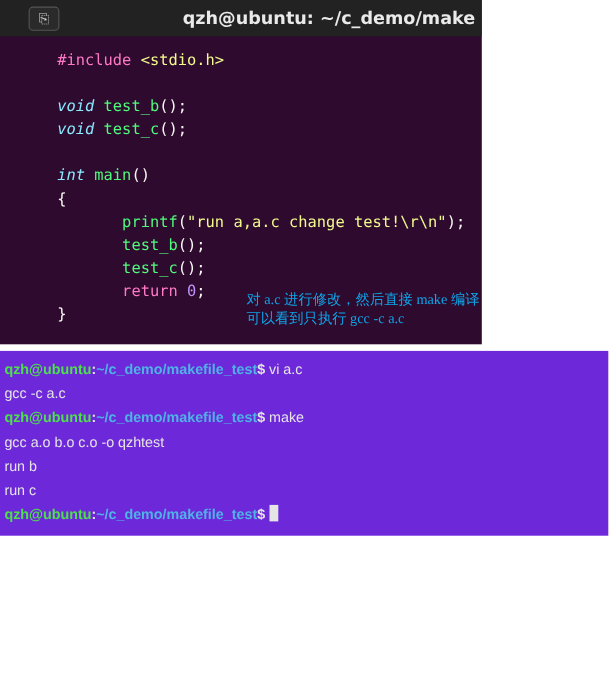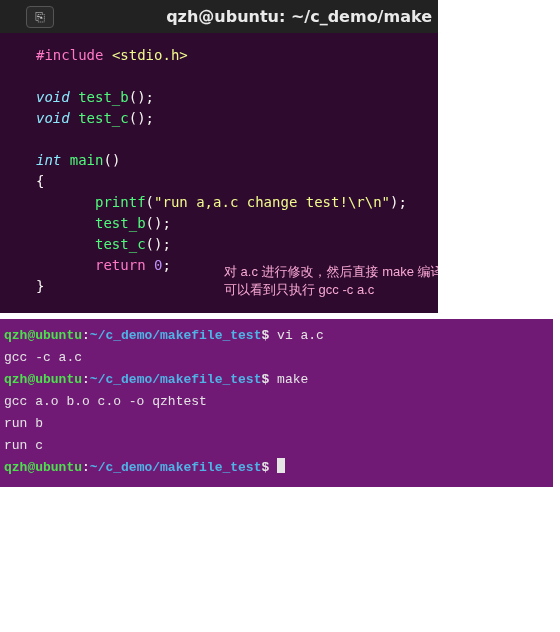--- a/index.html
+++ b/index.html
@@ -40,60 +40,60 @@
   }
   .title-text {
     position: absolute;
     right: 6px;
     color: #eaeaea;
     font-family: "DejaVu Sans", "Liberation Sans", sans-serif;
     font-weight: bold;
     font-size: 16px;
   }
   .code-area {
-    padding: 12px 0 16px 36px;
+    padding: 12px 0 16px 52px;
     white-space: pre;
     font-size: 14px;
     line-height: 21px;
   }
   .kw-pink { color: #ff79c6; }
   .kw-blue { color: #8be9fd; font-style: italic; }
   .fn-green { color: #50fa7b; }
   .str { color: #f1fa8c; }
   .num { color: #bd93f9; }
   .punct { color: #f8f8f2; }
   .gap { height: 6px; background: #fff; }
   .term {
     width: 553px;
-    background: #701a75;
+    background: #6d28d9;
     color: #e5e5e5;
     padding: 6px 0 8px 4px;
     font-size: 13px;
     line-height: 22px;
-    font-family: Liberation Mono, monospace;
+    font-family: Liberation Sans, sans-serif;
     font-weight: bold;
   }
   .term-line { white-space: pre; }
   .p-user { color: #4de04d; font-weight: bold; }
   .p-path { color: #4fb3e6; font-weight: bold; }
   .p-colon { color: #e5e5e5; font-weight: bold; }
   .p-dollar { color: #e5e5e5; font-weight: bold; }
   .p-cmd { color: #e5e5e5; font-weight: normal; }
   .p-out { color: #e5e5e5; font-weight: normal; }
   .cursor {
     display: inline-block;
     width: 8px;
     height: 15px;
     background: #e5e5e5;
     vertical-align: -2px;
   }
   .annotation {
     position: absolute;
-    color: #f9a8d4;
-    font-family: Liberation Sans, sans-serif;
+    color: #0ea5e9;
+    font-family: Liberation Serif, serif;
     font-size: 13px;
     font-weight: 500;
     line-height: 18px;
     white-space: pre;
   }
   .annotation.l1 { bottom: 32px; left: 224px; }
   .annotation.l2 { bottom: 14px; left: 224px; margin-top: 16px; }
 </style>
 </head>
 <body>

